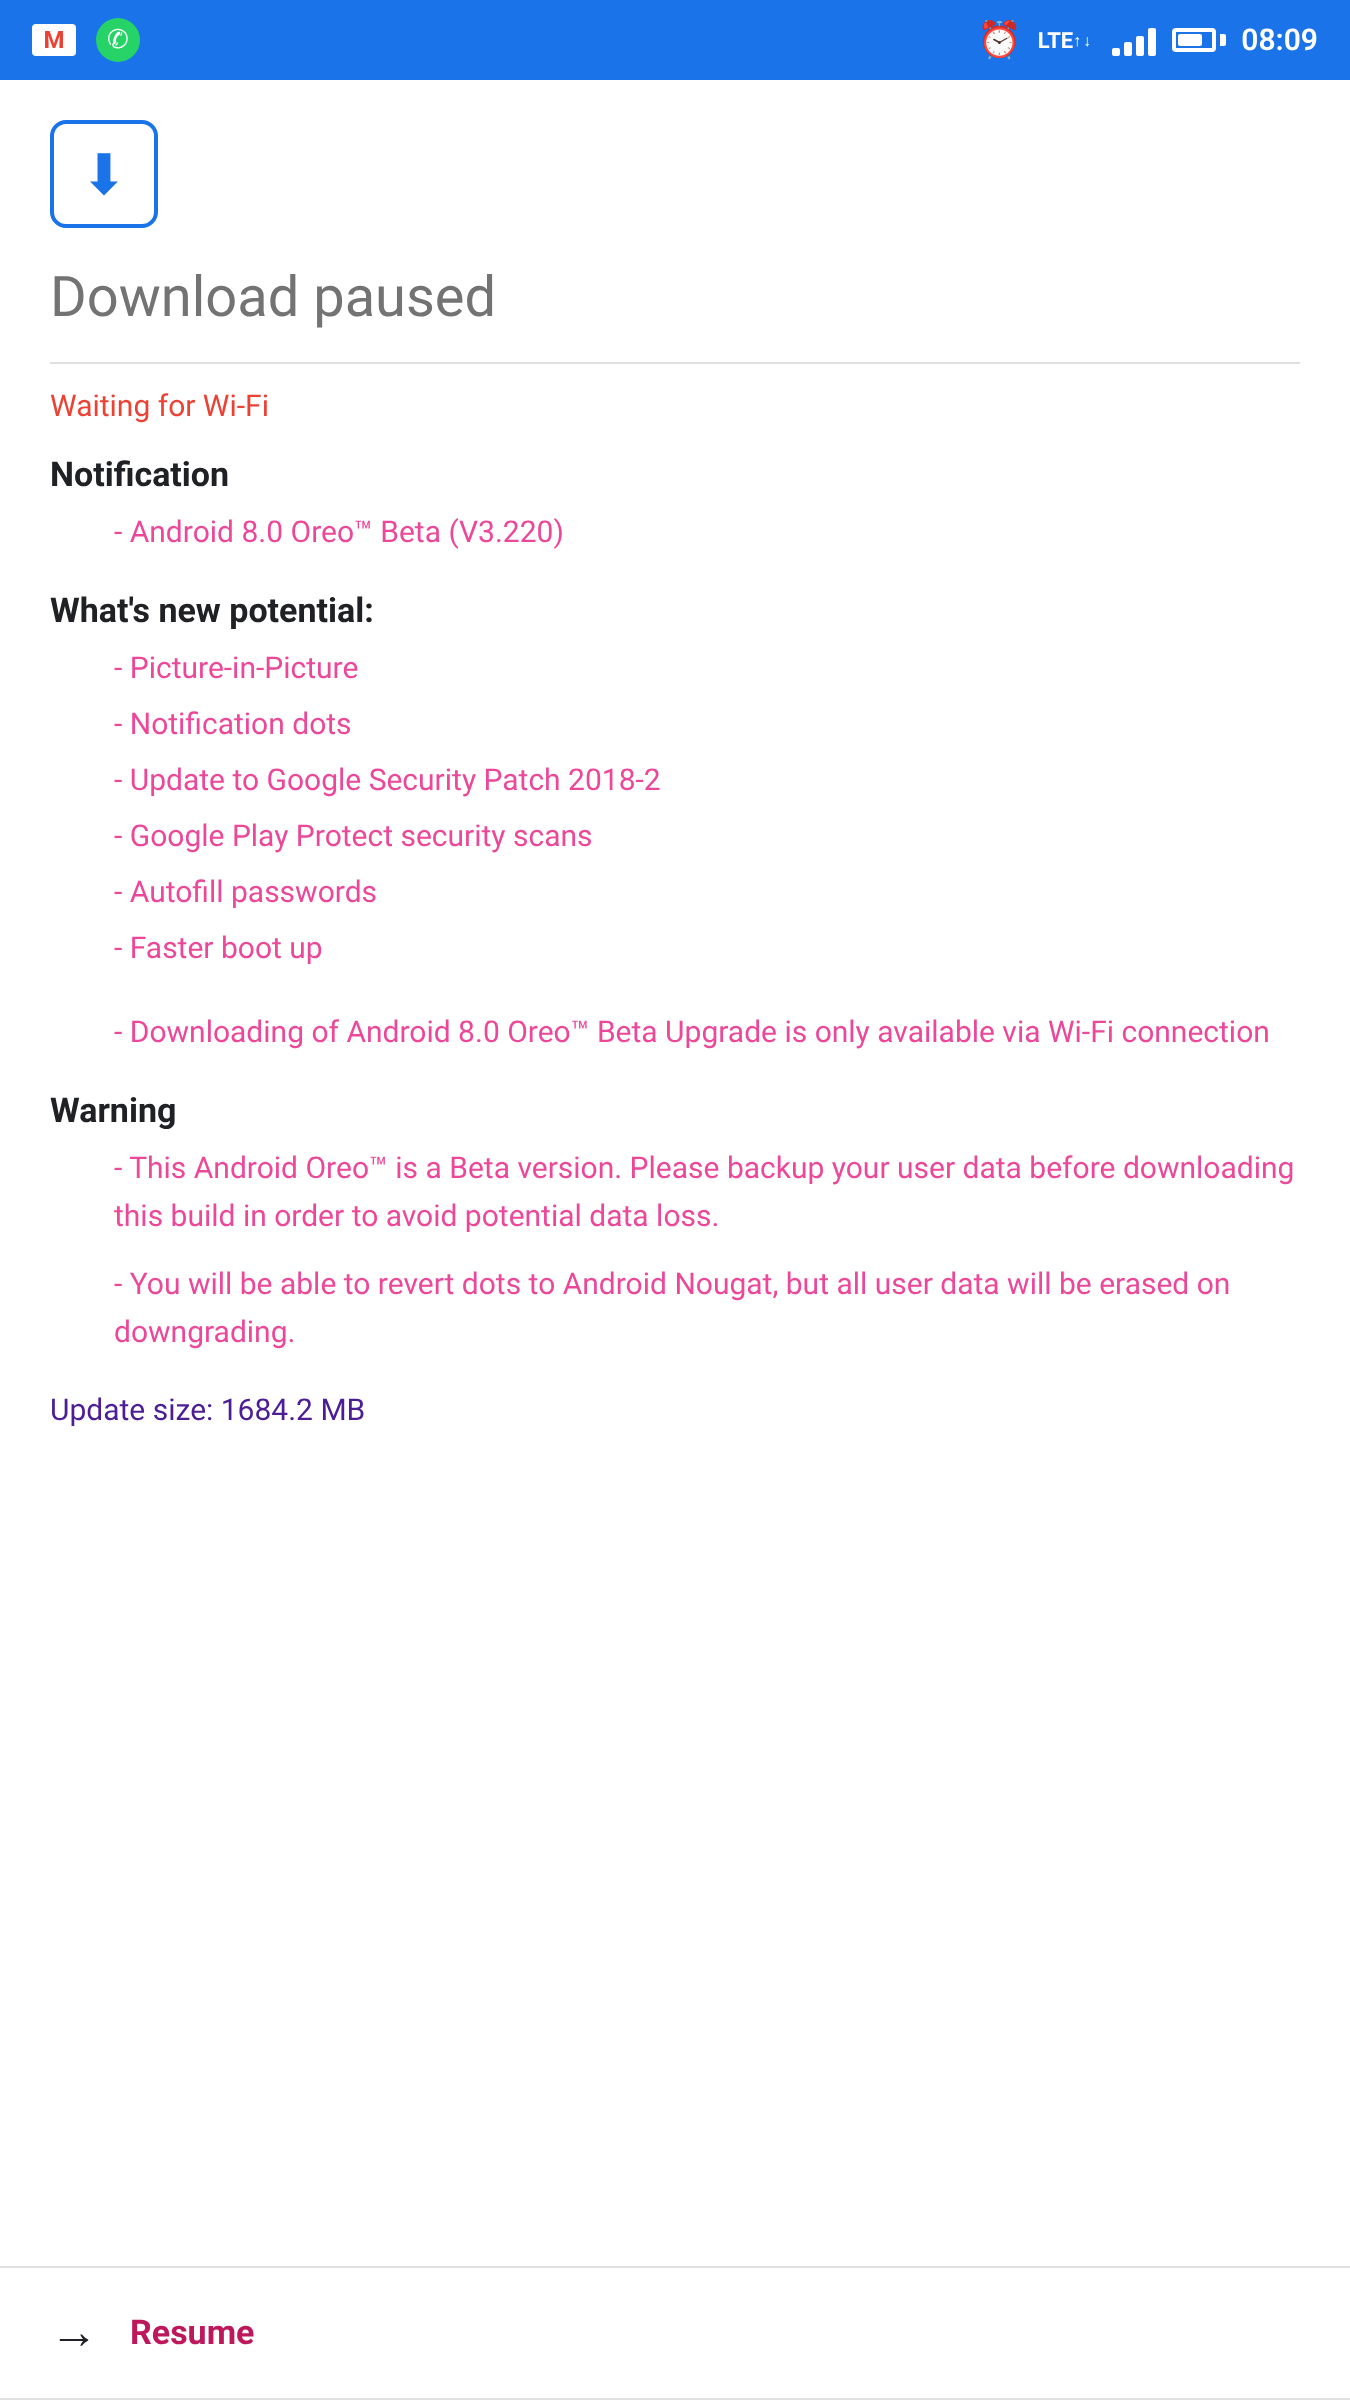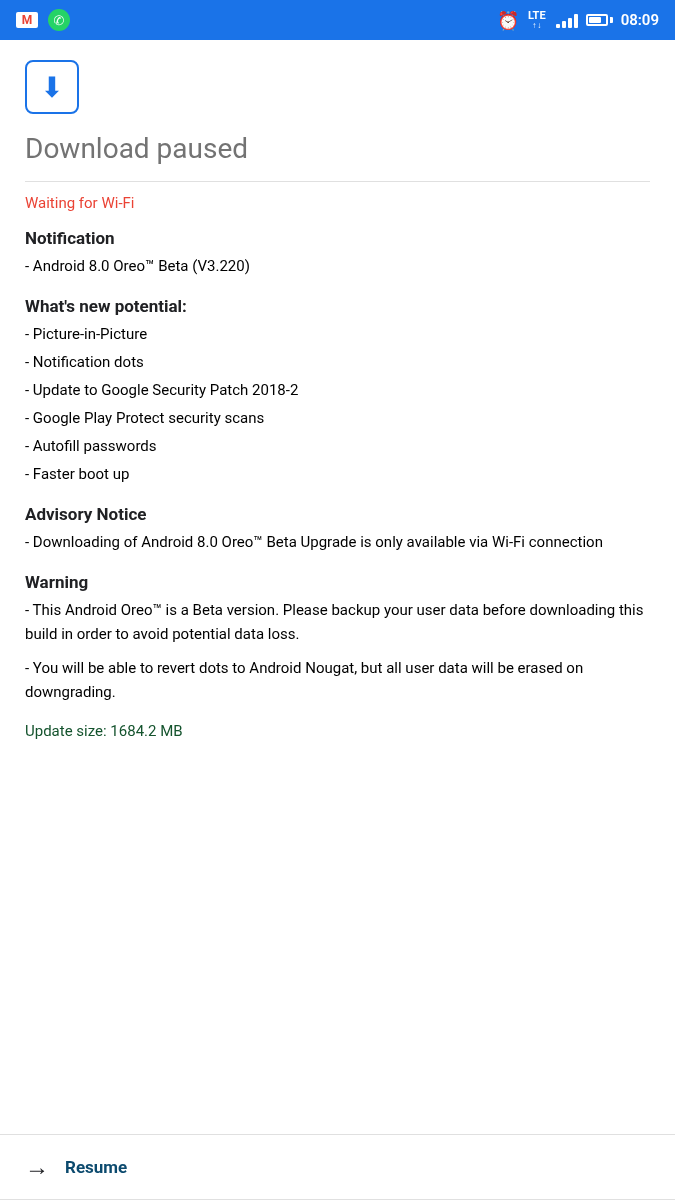--- a/index.html
+++ b/index.html
@@ -180,32 +180,33 @@
 
     .section-title {
       font-size: 17px;
       font-weight: 700;
       color: #202124;
       margin-bottom: 6px;
     }
 
     .section-body {
       font-size: 15px;
-      color: #000000;
+      color: #ec4899;
       line-height: 1.6;
       margin-bottom: 18px;
+      margin-left: 32px;
     }
 
     .section-body p {
       margin-bottom: 4px;
     }
 
     .update-size {
       font-size: 15px;
-      color: #14532d;
+      color: #4c1d95;
       margin-top: 10px;
       margin-bottom: 20px;
     }
 
     
     .bottom-bar {
       border-top: 1px solid #e0e0e0;
       border-bottom: 1px solid #e0e0e0;
       display: flex;
       align-items: center;
@@ -220,26 +221,26 @@
     }
 
     .resume-arrow {
       font-size: 24px;
       color: #202124;
     }
 
     .resume-label {
       font-size: 17px;
       font-weight: 700;
-      color: #0c4a6e;
+      color: #be185d;
     }
 
     .lte-container {
       display: flex;
-      flex-direction: column;
+      flex-direction: row;
       align-items: center;
       margin-right: 2px;
     }
 
     .lte-arrows {
       display: flex;
       gap: 1px;
       font-size: 8px;
       color: #fff;
     }
@@ -302,21 +303,20 @@
         <p>- Picture-in-Picture</p>
         <p>- Notification dots</p>
         <p>- Update to Google Security Patch 2018-2</p>
         <p>- Google Play Protect security scans</p>
         <p>- Autofill passwords</p>
         <p>- Faster boot up</p>
       </div>
   </div>
 
   <div class="section">
-    <h2 class="section-title">Advisory Notice</h2>
     <div class="section-body">
       <p>- Downloading of Android 8.0 Oreo™ Beta Upgrade is only available via Wi-Fi connection</p>
     </div>
   </div>
 
   <div class="section">
     <h2 class="section-title">Warning</h2>
     <div class="section-body">
       <p style="margin-bottom: 10px;">- This Android Oreo™ is a Beta version. Please backup your user data before downloading this build in order to avoid potential data loss.</p>
       <p>- You will be able to revert dots to Android Nougat, but all user data will be erased on downgrading.</p>

